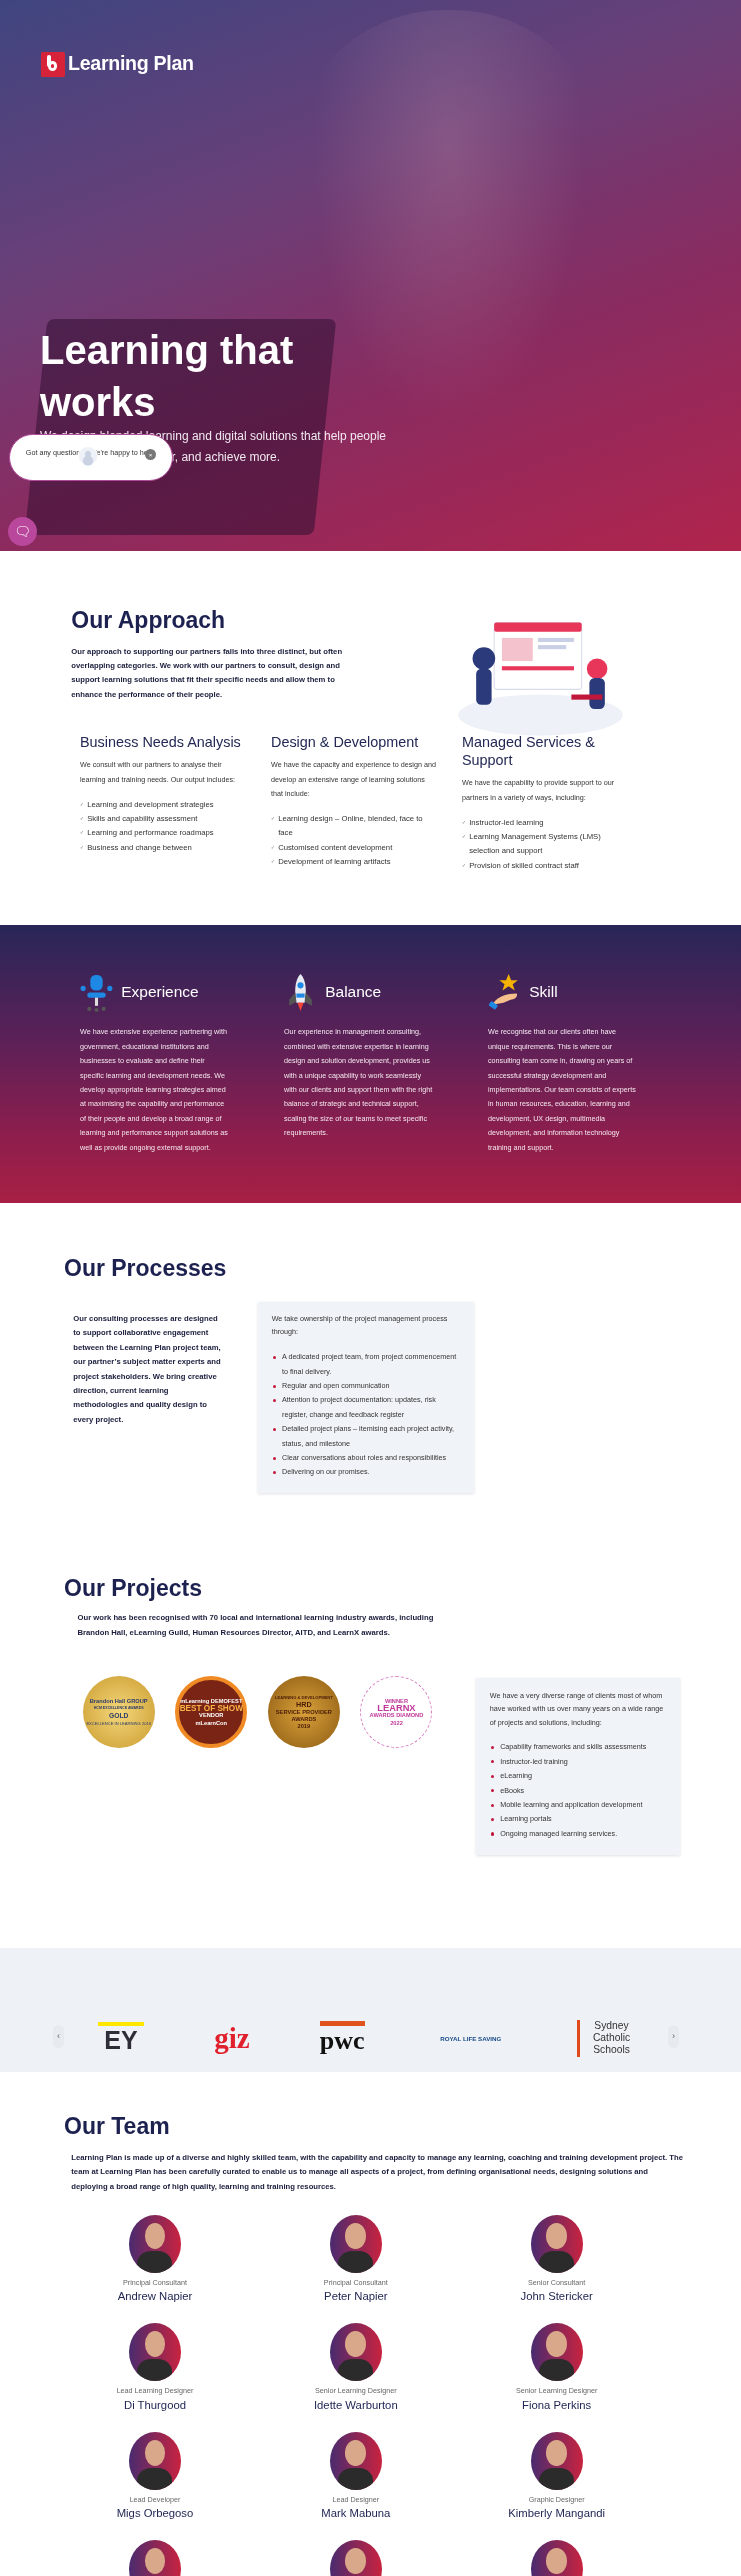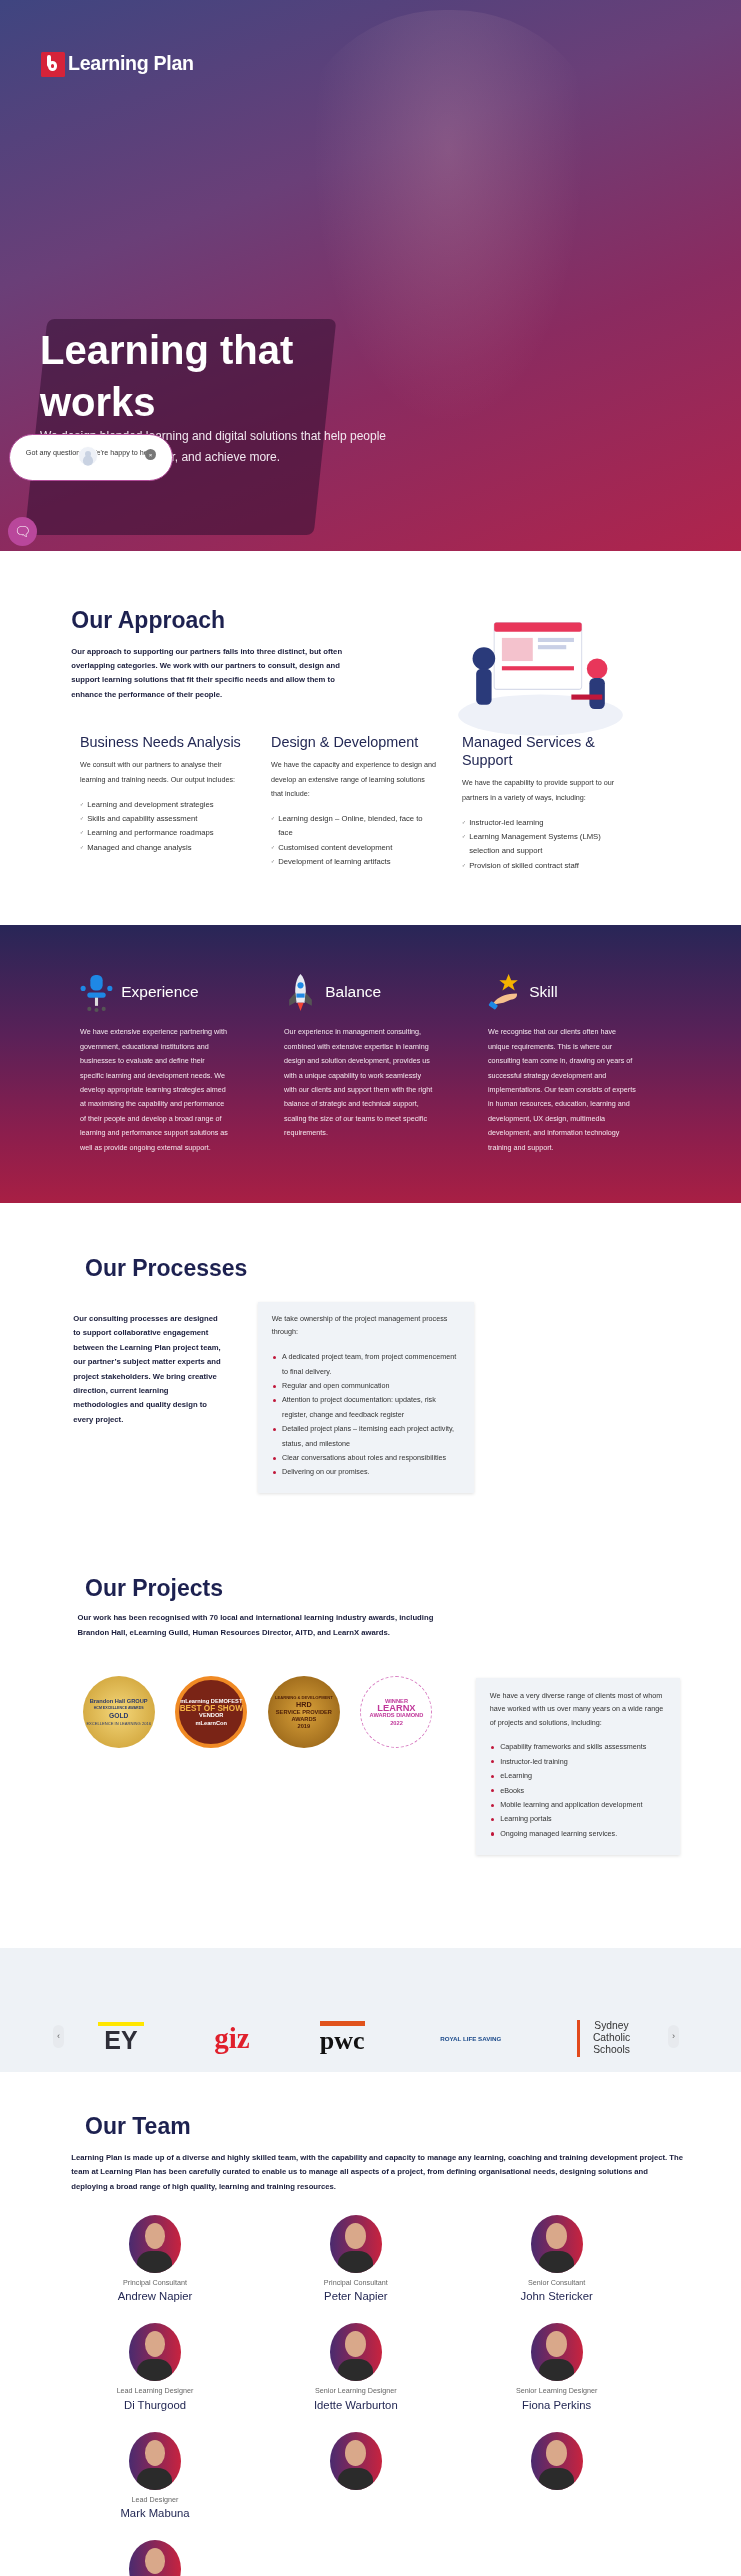--- a/index.html
+++ b/index.html
@@ -34,21 +34,21 @@
 
 .values{height:278px;background:linear-gradient(180deg,#282657 0%,#5a2158 40%,#8c1e4d 75%,#a81f44 100%);position:relative}
 .values .cols3{margin-top:0;padding-top:44px;padding-left:18px;gap:55px}
 .values .col{width:149px;color:#fff}
 .vhead{display:flex;align-items:center;gap:8.2px;height:46px;margin-bottom:10.3px}
 .vhead .ic{width:33px;height:39px;position:relative}
 .vhead h3{color:#fff;font-size:15.5px;font-weight:400;margin:0}
 .values .col p{color:#f5e8ef;font-size:7.2px;line-height:14.4px}
 
 .proc{padding:52px 0 72px}
-.sec-title{font-size:23px;font-weight:700;color:#1d2150;margin-left:23px}
+.sec-title{font-size:23px;font-weight:700;color:#1d2150;margin-left:2px}
 .proc-row{display:flex;margin-top:19.6px;gap:36px;padding-left:11.3px}
 .proc-left{width:149px;font-size:7.7px;line-height:14.4px;font-weight:700;color:#1a1d3c;margin-top:10.3px}
 .card{background:#f0f3f7;box-shadow:0 1px 3.1px rgba(0,0,0,.12);padding:10.3px 13.4px 13.4px}
 .card p{font-size:7.2px;line-height:13.4px;color:#333;margin-bottom:11.3px}
 .dots li{list-style:none;font-size:7.2px;line-height:14.4px;color:#333;padding-left:10.3px;position:relative}
 .dots li:before{content:"";position:absolute;left:1px;top:5.7px;width:3.1px;height:3.1px;border-radius:50%;background:#c0173a}
 
 .projects{padding:10.3px 0 93px}
 .proj-row{display:flex;gap:31px;margin-top:9px;padding-left:15.5px}
 .proj-left{width:371px}
@@ -107,21 +107,21 @@
       <rect x="230" y="160" width="60" height="10" fill="#c0173a"></rect>
     </svg>
     <div class="cols3">
       <div class="col">
         <h3>Business Needs Analysis</h3>
         <p>We consult with our partners to analyse their learning and training needs. Our output includes:</p>
         <ul class="checks">
           <li>Learning and development strategies</li>
           <li>Skills and capability assessment</li>
           <li>Learning and performance roadmaps</li>
-          <li>Managed and change analysis</li>
+          <li>Business and change between</li>
         </ul>
       </div>
       <div class="col">
         <h3>Design &amp; Development</h3>
         <p>We have the capacity and experience to design and develop an extensive range of learning solutions that include:</p>
         <ul class="checks">
           <li>Learning design – Online, blended, face to face</li>
           <li>Customised content development</li>
           <li>Development of learning artifacts</li>
         </ul>
@@ -298,25 +298,35 @@
           <div class="role">Senior Learning Designer</div>
           <div class="name">Idette Warburton</div>
         </div>
       <div class="member">
           <div class="photo"></div>
           <div class="role">Senior Learning Designer</div>
           <div class="name">Fiona Perkins</div>
         </div>
       <div class="member">
           <div class="photo"></div>
+          <div class="role">Lead Developer</div>
+          <div class="name">Migs Orbegoso</div>
+        </div>
+      <div class="member">
+          <div class="photo"></div>
           <div class="role">Lead Designer</div>
           <div class="name">Mark Mabuna</div>
         </div>
       <div class="member">
           <div class="photo"></div>
+          <div class="role">Graphic Designer</div>
+          <div class="name">Kimberly Mangandi</div>
+        </div>
+      <div class="member">
+          <div class="photo"></div>
         </div>
       <div class="member">
           <div class="photo"></div>
         </div>
       <div class="member">
           <div class="photo"></div>
         </div>
 
     </div>
   </div>

